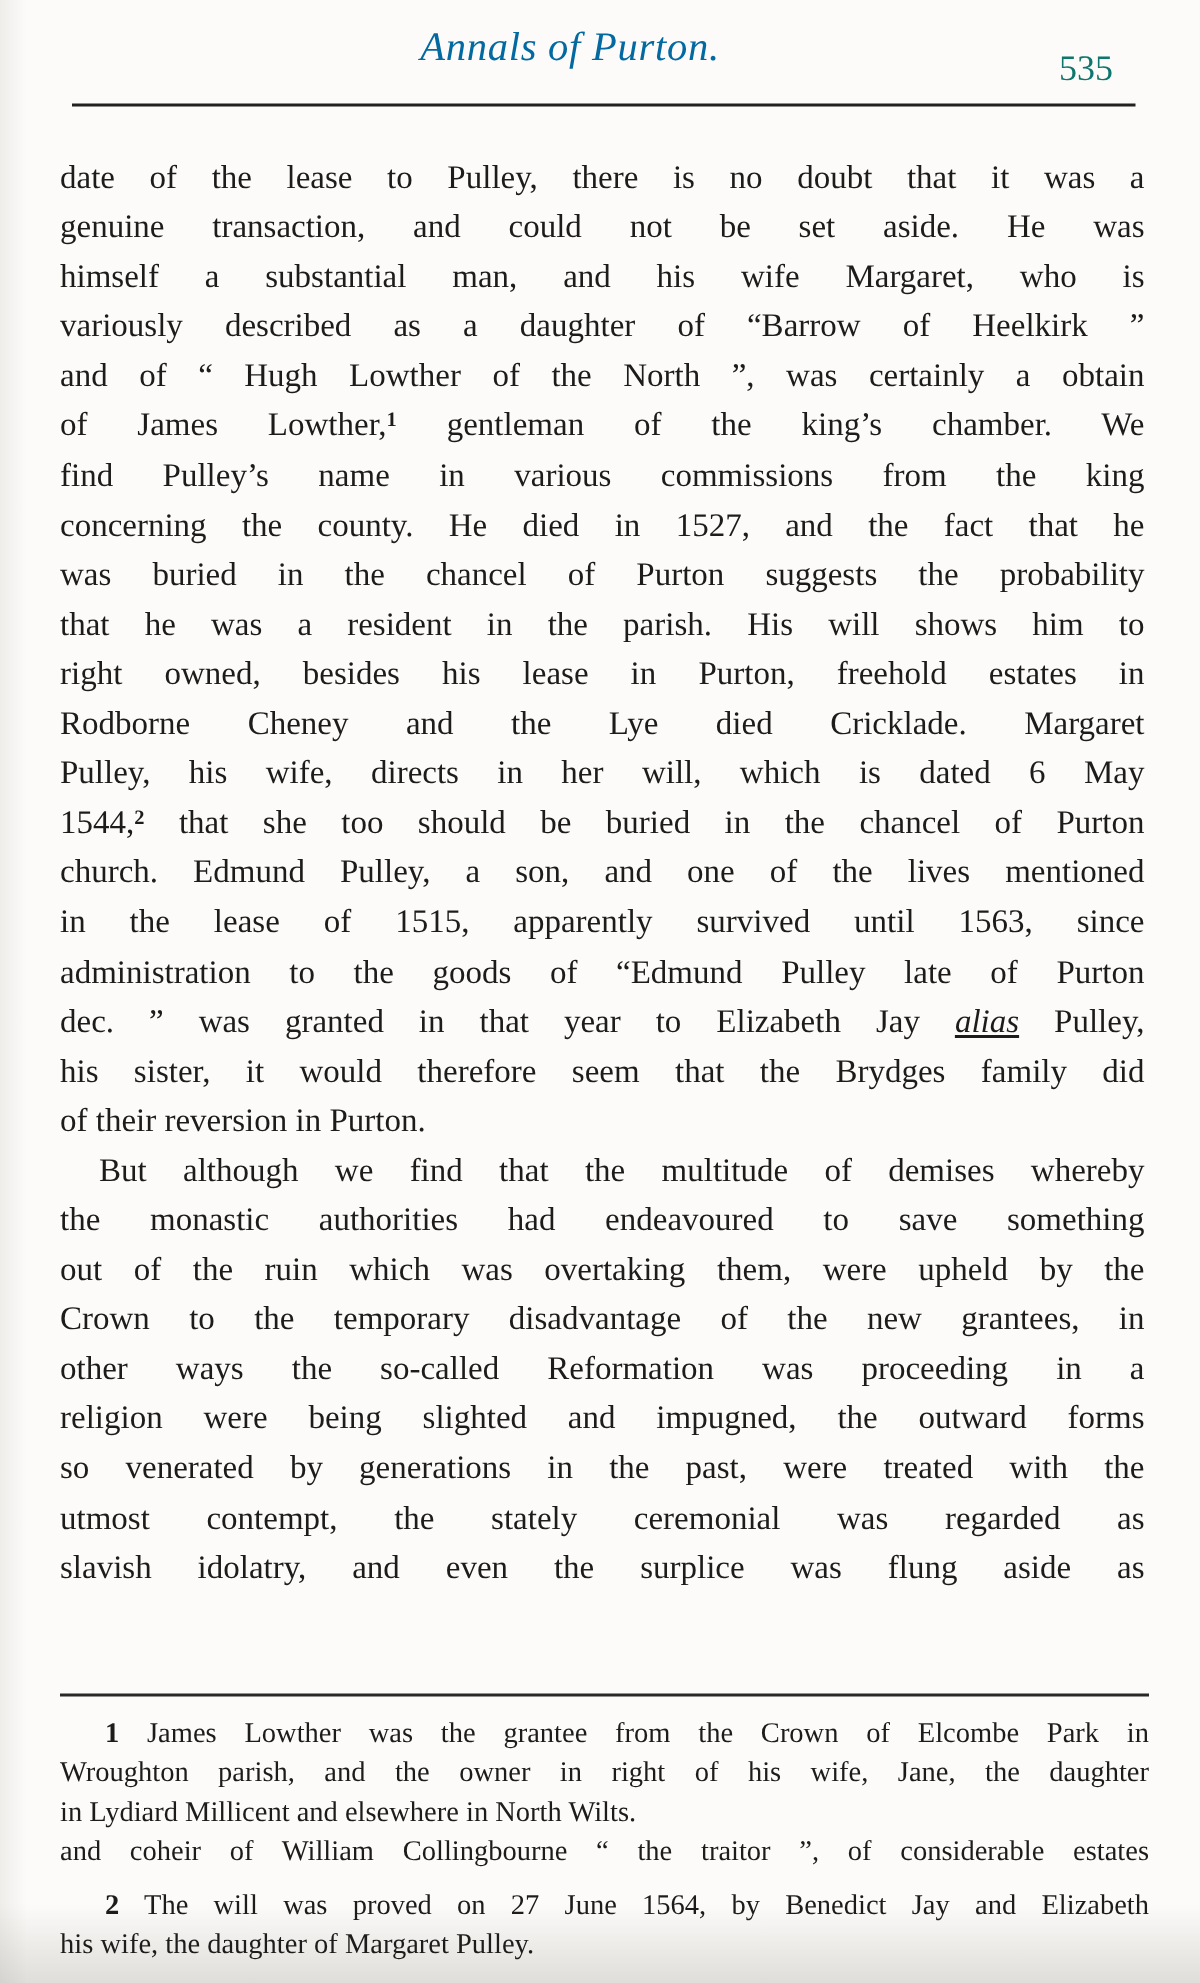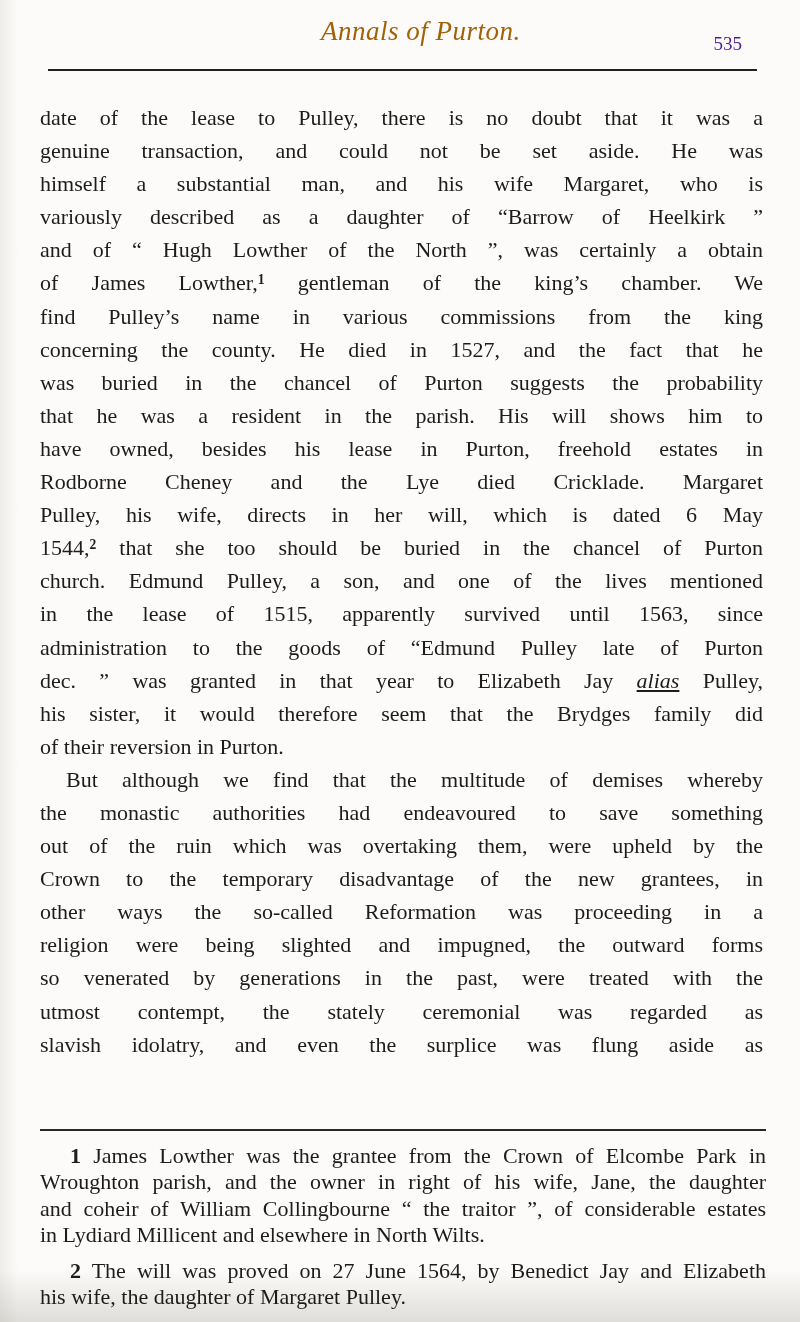--- a/index.html
+++ b/index.html
@@ -21,27 +21,26 @@
     background:
       linear-gradient(to right, rgba(120,115,105,0.10), rgba(120,115,105,0) 18px),
       linear-gradient(to bottom, rgba(0,0,0,0) 96%, rgba(110,104,94,0.20) 100%);
   }
   .running-title{
     position:absolute;top:16px;left:0;width:760px;
     text-align:center;
     font-style:italic;
     font-size:27px;
     letter-spacing:0.5px;
-    color:#a16207;
-    padding-left:41px;
+    color:#0369a1;
   }
   .page-number{
     position:absolute;top:33px;right:58px;
-    font-size:19px;
-    color:#4c1d95;
+    font-size:24px;
+    color:#0f766e;
   }
   .header-rule{
     position:absolute;top:69px;left:48px;width:709px;height:2px;
     background:#23211f;
   }
   .body-text{
     position:absolute;top:85px;left:40px;width:723px;
     font-size:22px;
     margin-top:16px;
   }
@@ -61,21 +60,21 @@
     vertical-align:6px;
   }
   em{font-style:italic;text-decoration:underline;}
   b{font-weight:700;}
   .footnote-rule{
     position:absolute;top:1129px;left:40px;width:726px;height:2px;
     background:#2a2826;
   }
   .footnotes{
     position:absolute;top:1143px;left:40px;width:726px;
-    font-size:22px;
+    font-size:19px;
   }
   .footnote{margin:0 0 9px 0;}
   .fline{
     height:26.4px;line-height:26.4px;
     text-align:justify;
     text-align-last:justify;
     -moz-text-align-last:justify;
   }
   .fline.last{text-align-last:left;-moz-text-align-last:left;}
   .fline.indent{text-indent:30px;}
@@ -91,21 +90,21 @@
       <div class="bline">date of the lease to Pulley, there is no doubt that it was a</div>
       <div class="bline">genuine transaction, and could not be set aside.  He was</div>
       <div class="bline">himself a substantial man, and his wife Margaret, who is</div>
       <div class="bline">variously described as a daughter of “Barrow of Heelkirk ”</div>
       <div class="bline">and of “ Hugh Lowther of the North ”, was certainly a obtain</div>
       <div class="bline">of James Lowther,<sup>1</sup> gentleman of the king’s chamber.  We</div>
       <div class="bline">find Pulley’s name in various commissions from the king</div>
       <div class="bline">concerning the county.  He died in 1527, and the fact that he</div>
       <div class="bline">was buried in the chancel of Purton suggests the probability</div>
       <div class="bline">that he was a resident in the parish.  His will shows him to</div>
-      <div class="bline">have owned, besides his lease in Purton, freehold estates in</div>
+      <div class="bline">right owned, besides his lease in Purton, freehold estates in</div>
       <div class="bline">Rodborne Cheney and the Lye died Cricklade.  Margaret</div>
       <div class="bline">Pulley, his wife, directs in her will, which is dated 6 May</div>
       <div class="bline">1544,<sup>2</sup> that she too should be buried in the chancel of Purton</div>
       <div class="bline">church.  Edmund Pulley, a son, and one of the lives mentioned</div>
       <div class="bline">in the lease of 1515, apparently survived until 1563, since</div>
       <div class="bline">administration to the goods of “Edmund Pulley late of Purton</div>
       <div class="bline">dec. ” was granted in that year to Elizabeth Jay <em>alias</em> Pulley,</div>
       <div class="bline">his sister, it would therefore seem that the Brydges family did</div>
       <div class="bline last">of their reversion in Purton.</div>
       <div class="bline indent">But although we find that the multitude of demises whereby</div>
@@ -116,21 +115,21 @@
       <div class="bline">religion were being slighted and impugned, the outward forms</div>
       <div class="bline">so venerated by generations in the past, were treated with the</div>
       <div class="bline">utmost contempt, the stately ceremonial was regarded as</div>
       <div class="bline">slavish idolatry, and even the surplice was flung aside as</div>
     </main>
   <div class="footnote-rule"></div>
   <section class="footnotes">
       <div class="footnote">
         <div class="fline indent"><b>1</b> James Lowther was the grantee from the Crown of Elcombe Park in</div>
         <div class="fline">Wroughton parish, and the owner in right of his wife, Jane, the daughter</div>
+        <div class="fline last">in Lydiard Millicent and elsewhere in North Wilts.</div>
         <div class="fline">and coheir of William Collingbourne “ the traitor ”, of considerable estates</div>
-        <div class="fline last">in Lydiard Millicent and elsewhere in North Wilts.</div>
       </div>
       <div class="footnote">
         <div class="fline indent"><b>2</b> The will was proved on 27 June 1564, by Benedict Jay and Elizabeth</div>
         <div class="fline last">his wife, the daughter of Margaret Pulley.</div>
       </div>
     </section>
 </div>
 
 </body></html>

